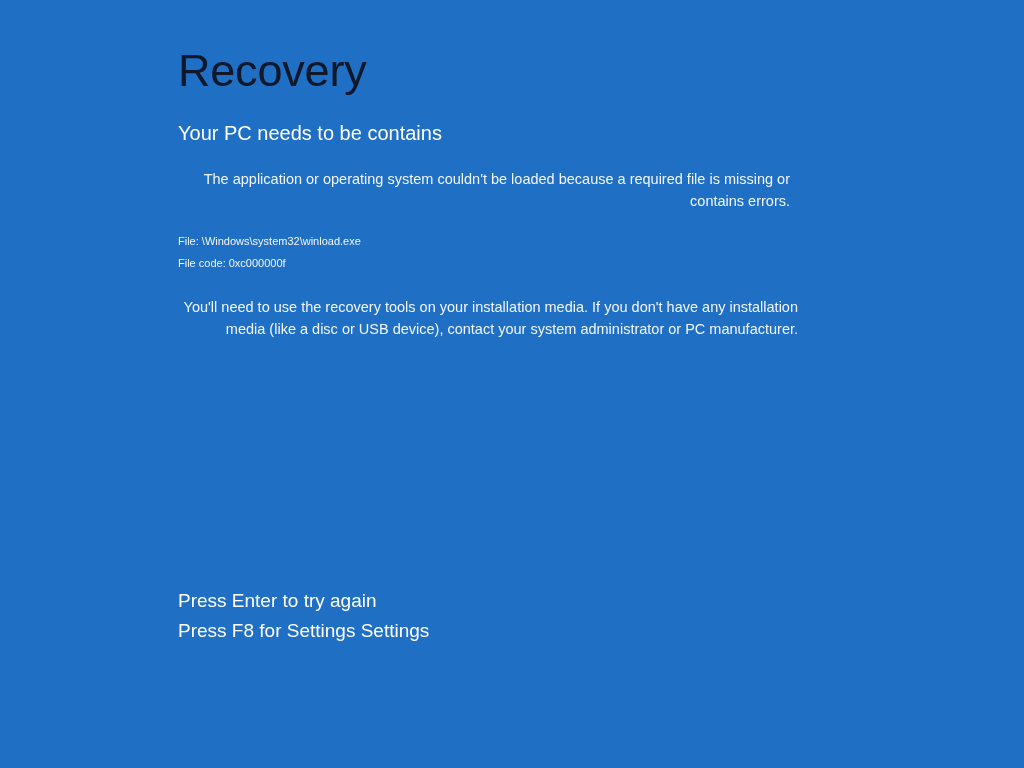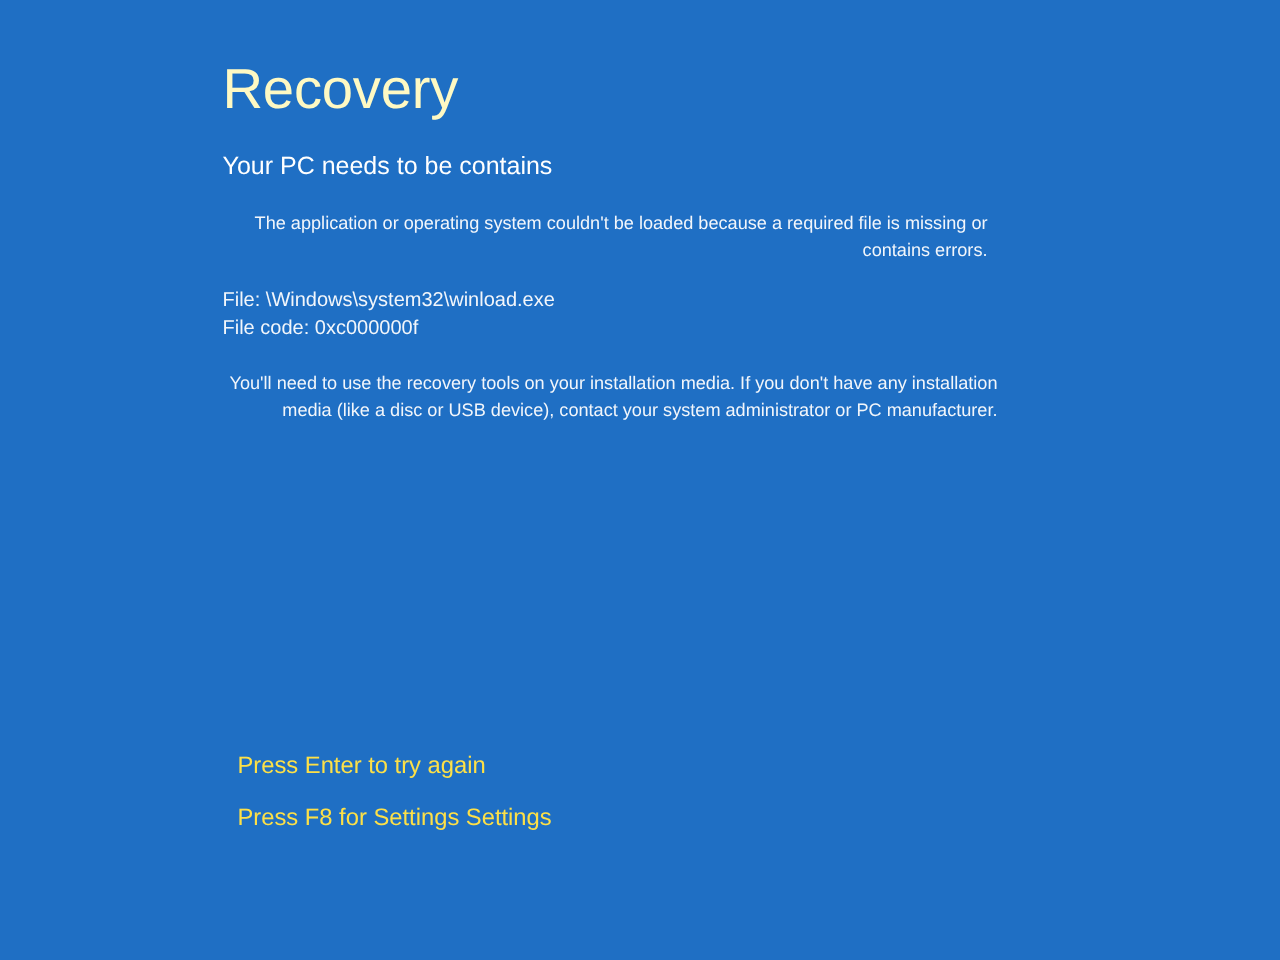--- a/index.html
+++ b/index.html
@@ -27,21 +27,21 @@
     left: 178px;
     top: 44px;
     width: 700px;
   }
   .title {
     font-size: 45px;
     font-weight: 300;
     line-height: 54px;
     letter-spacing: -0.2px;
     margin: 0 0 22px 0;
-    color: #fef9c3;
+    color: #0f172a;
   }
   .subtitle {
     font-size: 20px;
     font-weight: 400;
     line-height: 26px;
     margin: 0 0 22px 0;
     color: #ffffff;
   }
   .para {
     font-size: 14.5px;
@@ -49,40 +49,40 @@
     line-height: 22px;
     margin: 0 0 18px 0;
     color: #f2f6fb;
     max-width: 612px;
     text-align: right;
   }
   .detail-block {
     margin: 0 0 22px 0;
   }
   .detail-line {
-    font-size: 16px;
+    font-size: 11px;
     line-height: 22px;
     color: #f2f6fb;
     margin: 0;
   }
   .para.last {
     max-width: 620px;
     margin-bottom: 0;
   }
   .actions {
     position: absolute;
     left: 178px;
     top: 586px;
   }
   .action-line {
     font-size: 19px;
     font-weight: 300;
     line-height: 30px;
-    color: #fde047;
-    margin: 12px;
+    color: #ffffff;
+    margin: 0;
     cursor: default;
   }
 </style>
 </head>
 <body>
 
 <div class="screen">
 
   <div class="content">
     <h1 class="title">Recovery</h1>

